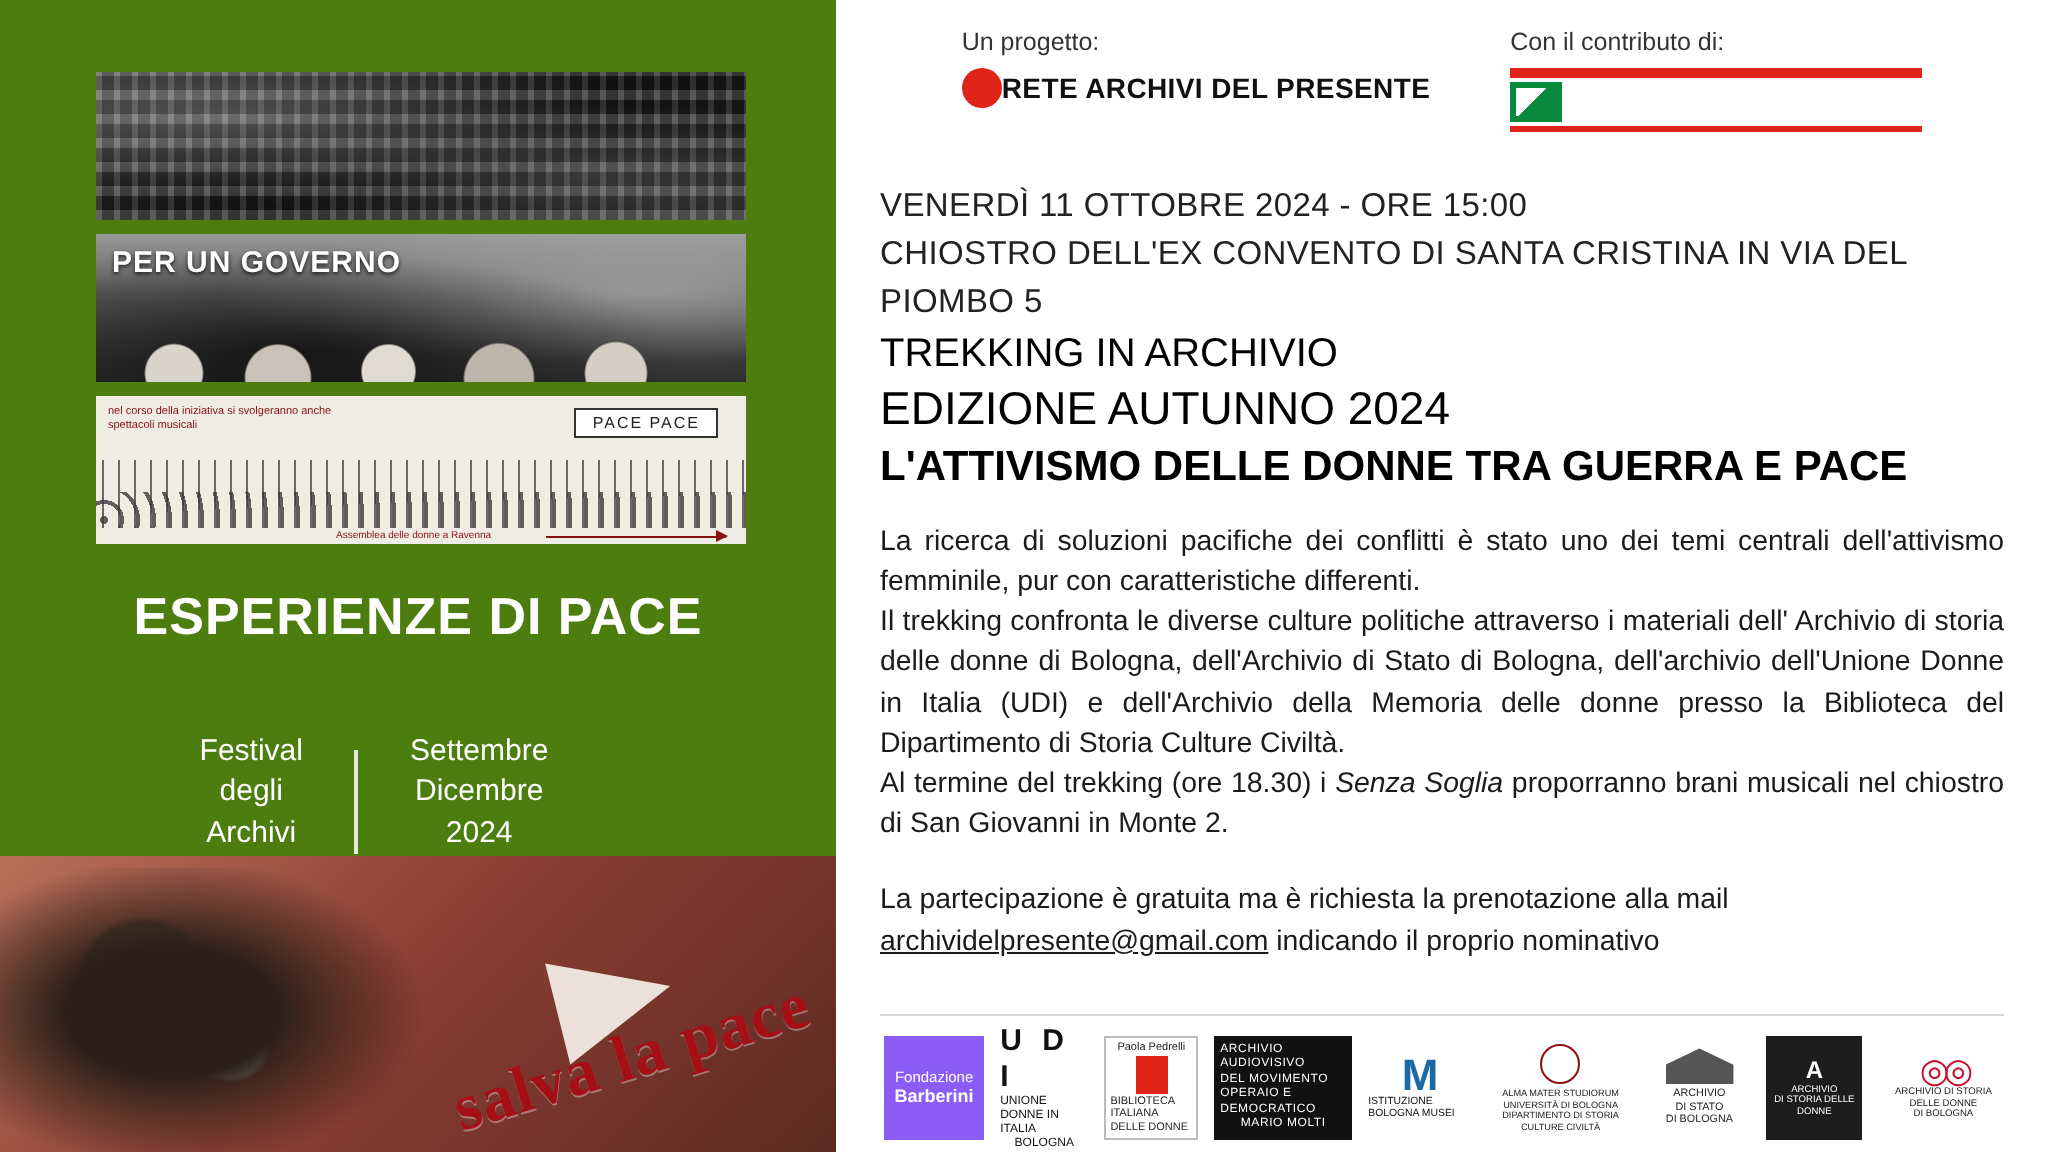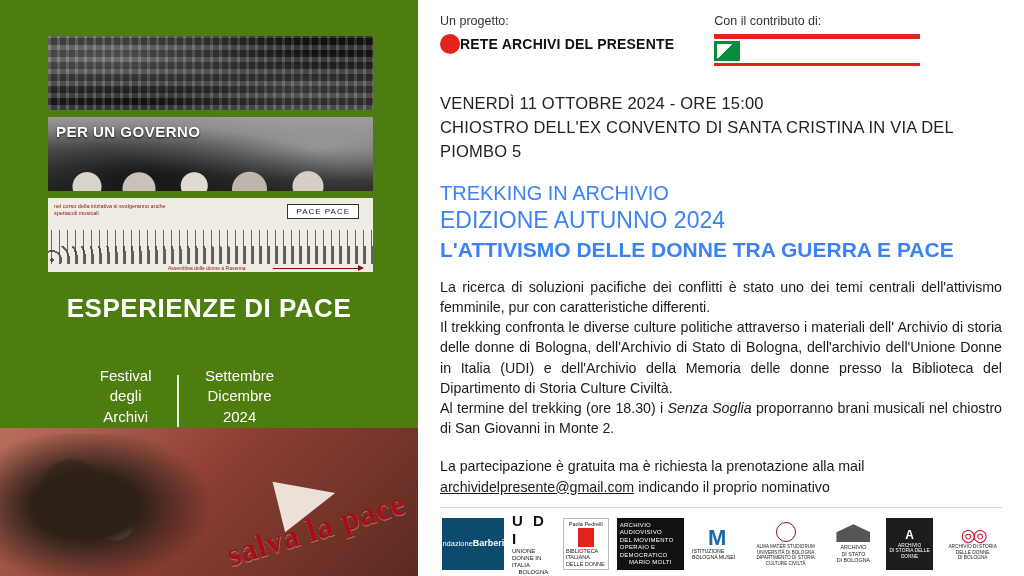--- a/index.html
+++ b/index.html
@@ -147,21 +147,21 @@
     font-family: "Liberation Serif", serif;
     letter-spacing: 0.5px;
     text-shadow: 0 1px 0 rgba(255,255,255,0.35);
   }
 
   
   .right {
     width: 606px; height: 576px; position: relative; background: #fff;
     padding: 14px 22px 8px 22px;
   }
-  .credit-row { display: flex; gap: 40px; align-items: flex-start; }
+  .credit-row { display: flex; gap: 40px; align-items: flex-start; justify-content: center; }
   .credit-label { font-size: 12.5px; color: #333; margin-bottom: 6px; }
   .logo-rete { display: flex; align-items: center; gap: 0; }
   .rete-dot { width: 20px; height: 20px; border-radius: 50%; background: #e2231a; }
   .rete-text { font-size: 14px; font-weight: bold; color: #111; letter-spacing: 0.2px; }
   .logo-rer { width: 206px; }
   .rer-bar { height: 5px; background: #e2231a; margin-bottom: 2px; }
   .rer-row { display: flex; align-items: center; gap: 4px; }
   .rer-flag {
     width: 26px; height: 20px; background: #0a8a3c; position: relative; flex: none;
   }
@@ -169,21 +169,21 @@
     content:""; position:absolute; left:3px; top:3px; width: 20px; height: 14px;
     background: linear-gradient(135deg, #fff 0 45%, #0a8a3c 45% 100%);
   }
   .rer-text { font-size: 16.5px; font-weight: bold; color: #111; letter-spacing: -0.3px; }
   .rer-under { height: 3px; background: #e2231a; margin-top: 2px; }
 
   .when {
     margin-top: 26px;
     font-size: 16.5px; color: #222; line-height: 1.45; letter-spacing: 0.2px;
   }
-  .trek { margin-top: 16px; color: #3b82f6; line-height: 1.3; }
+  .trek { color: #000000; line-height: 1.3; }
   .trek .l1 { font-size: 20px; }
   .trek .l2 { font-size: 23px; }
   .trek .l3 { font-size: 21px; font-weight: bold; }
 
   .body-text {
     margin-top: 14px;
     font-size: 14.2px; color: #1b1b1b; line-height: 1.42;
     text-align: justify;
   }
   .body-text p { margin: 0; }
@@ -195,21 +195,21 @@
 
   .footer-rule {
     position: absolute; left: 22px; right: 22px; bottom: 68px; height: 1px; background: #d8d8d8;
   }
   .logos {
     position: absolute; left: 24px; right: 20px; bottom: 6px;
     display: flex; align-items: flex-end; justify-content: space-between; gap: 8px;
   }
   .lg { height: 52px; display: flex; align-items: center; justify-content: center; }
 
-  .lg-barberini { width: 62px; background: #0c4a6e; color: #fff; flex-direction: row; font-size: 7.5px; line-height: 1.25; padding: 4px 3px; }
+  .lg-barberini { width: 62px; background: #8b5cf6; color: #fff; flex-direction: column; font-size: 7.5px; line-height: 1.25; padding: 4px 3px; }
   .lg-barberini b { font-size: 9px; }
   .lg-udi { width: 56px; flex-direction: column; color: #111; font-size: 6px; line-height: 1.2; }
   .lg-udi .u { font-size: 15px; font-weight: bold; letter-spacing: 3px; }
   .lg-pf { width: 58px; border: 1px solid #bbb; flex-direction: column; font-size: 5.5px; line-height: 1.15; color: #222; padding: 2px; }
   .lg-pf .box { width: 16px; height: 20px; background: #e2231a; margin: 1px auto; }
   .lg-arch { width: 86px; background: #111; color: #fff; font-size: 6px; letter-spacing: 0.3px; flex-direction: column; line-height: 1.25; padding: 3px; }
   .lg-m { width: 66px; flex-direction: column; color: #111; font-size: 5.2px; line-height: 1.15; }
   .lg-m .glyph { font-size: 22px; color: #1b6aa8; font-weight: bold; line-height: 1; }
   .lg-unibo { width: 92px; flex-direction: column; color: #222; font-size: 4.6px; line-height: 1.2; text-align: center; }
   .lg-unibo .seal { width: 20px; height: 20px; border: 1px solid #8a1015; border-radius: 50%; margin: 0 auto 2px; }

